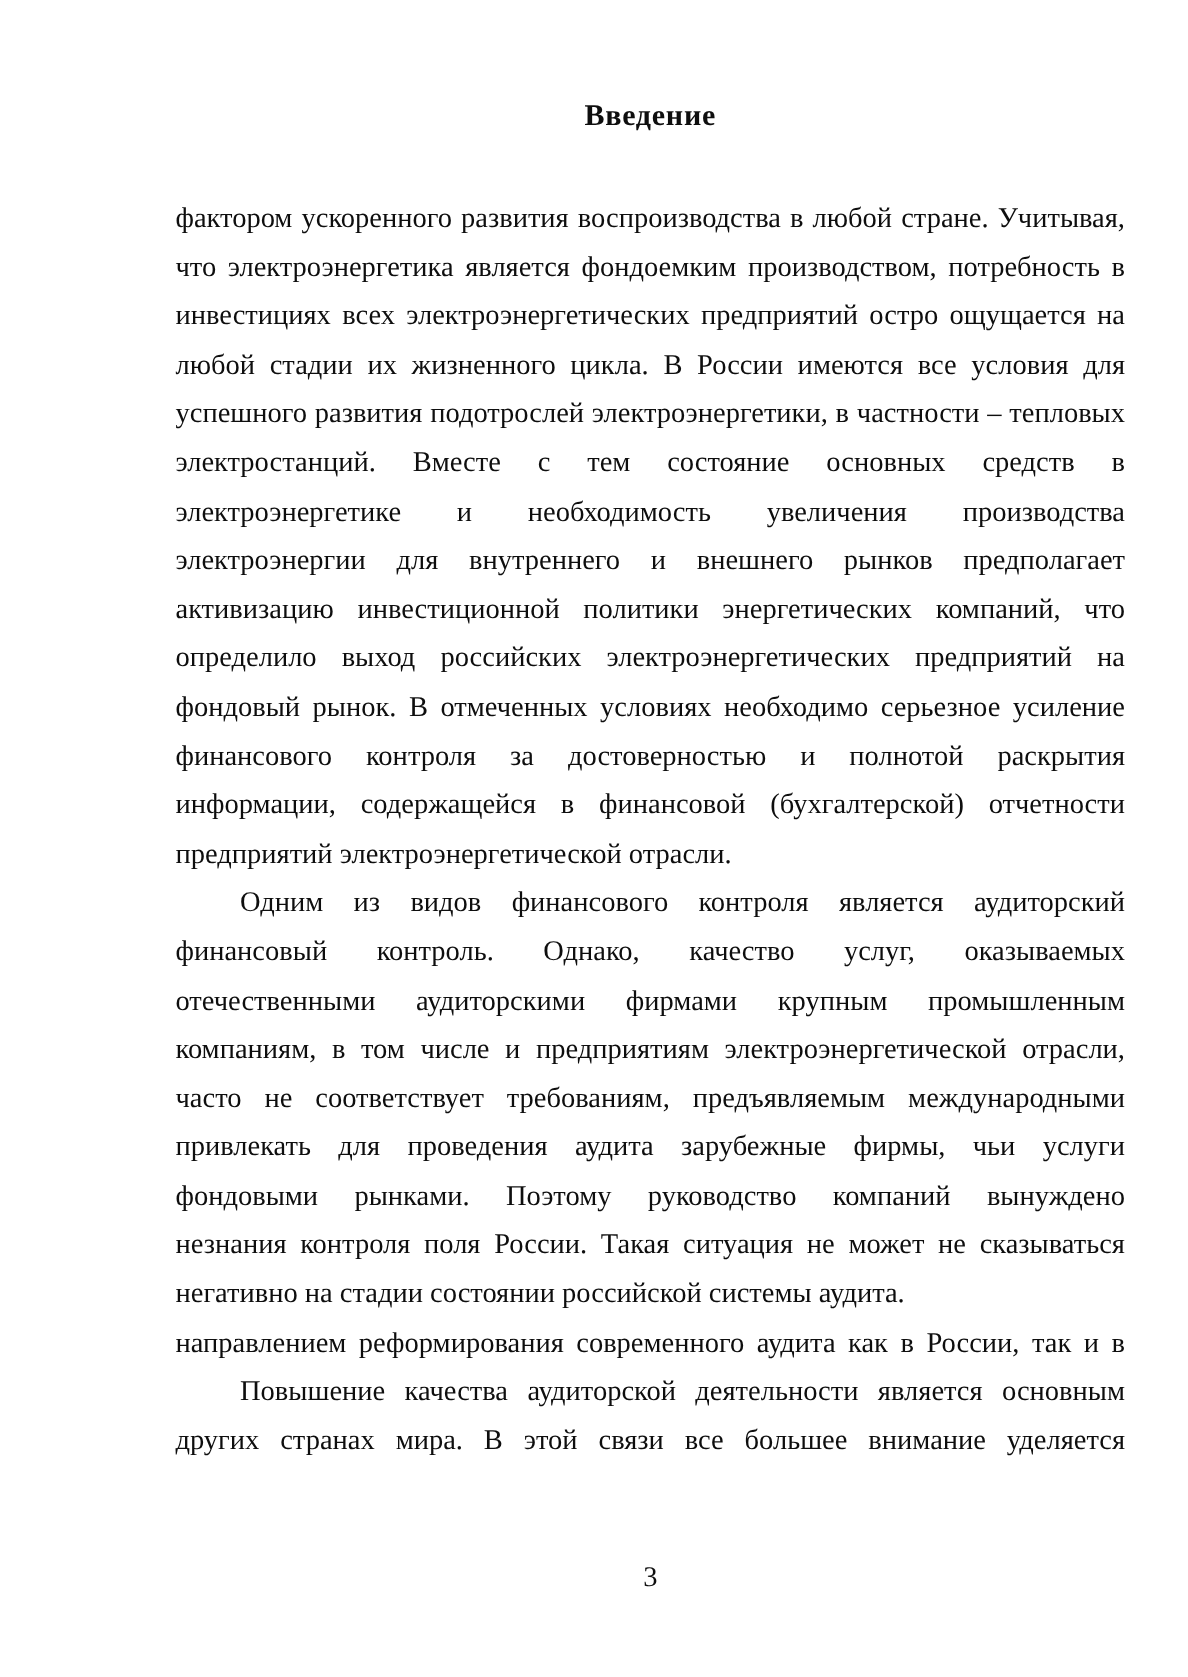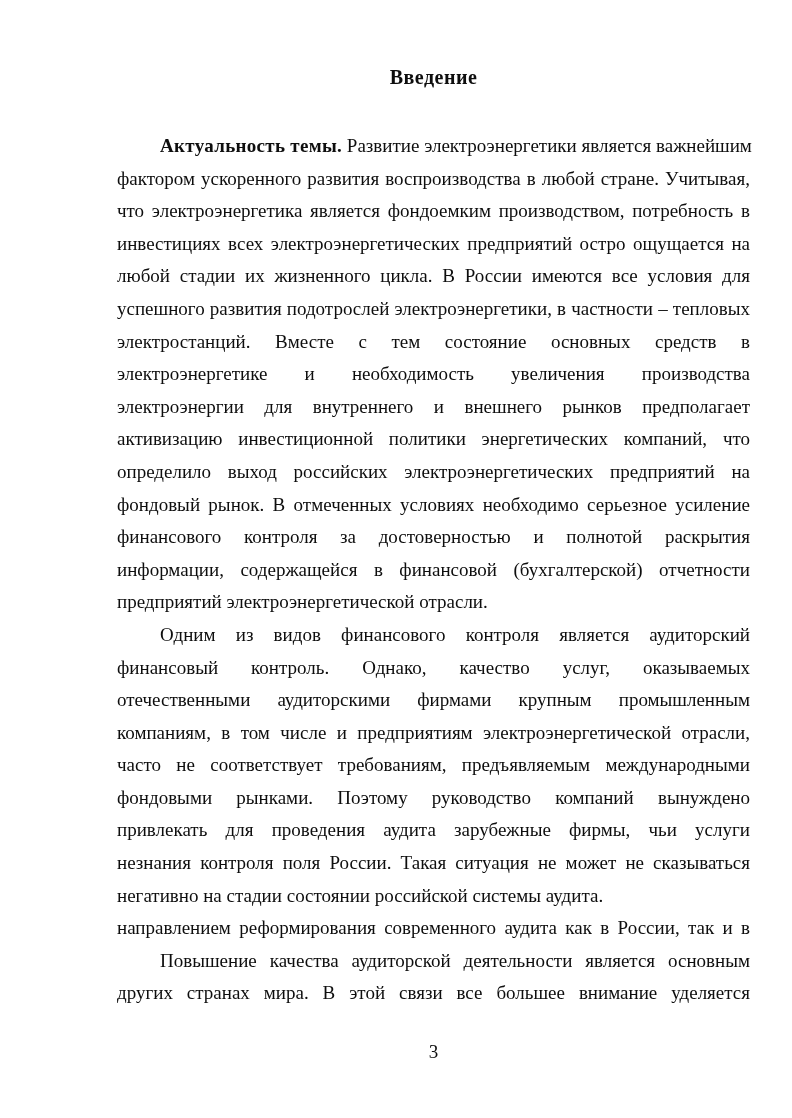--- a/index.html
+++ b/index.html
@@ -72,21 +72,20 @@
 </style>
 </head>
 <body>
 
 <div class="page">
   <div class="content">
     <div class="doc-title">Введение</div>
 
     <div class="doc-body">
         <div class="paragraph">
-          <div class="line indent"><b>Актуальность темы.</b> Развитие электроэнергетики является важнейшим</div>
           <div class="line">фактором ускоренного развития воспроизводства в любой стране. Учитывая,</div>
           <div class="line">что электроэнергетика является фондоемким производством, потребность в</div>
           <div class="line">инвестициях всех электроэнергетических предприятий остро ощущается на</div>
           <div class="line">любой стадии их жизненного цикла. В России имеются все условия для</div>
           <div class="line">успешного развития подотрослей электроэнергетики, в частности – тепловых</div>
           <div class="line">электростанций. Вместе с тем состояние основных средств в</div>
           <div class="line">электроэнергетике и необходимость увеличения производства</div>
           <div class="line">электроэнергии для внутреннего и внешнего рынков предполагает</div>
           <div class="line">активизацию инвестиционной политики энергетических компаний, что</div>
           <div class="line">определило выход российских электроэнергетических предприятий на</div>
@@ -94,22 +93,22 @@
           <div class="line">финансового контроля за достоверностью и полнотой раскрытия</div>
           <div class="line">информации, содержащейся в финансовой (бухгалтерской) отчетности</div>
           <div class="line no-stretch">предприятий электроэнергетической отрасли.</div>
         </div>
         <div class="paragraph">
           <div class="line indent">Одним из видов финансового контроля является аудиторский</div>
           <div class="line">финансовый контроль. Однако, качество услуг, оказываемых</div>
           <div class="line">отечественными аудиторскими фирмами крупным промышленным</div>
           <div class="line">компаниям, в том числе и предприятиям электроэнергетической отрасли,</div>
           <div class="line">часто не соответствует требованиям, предъявляемым международными</div>
+          <div class="line">привлекать для проведения аудита зарубежные фирмы, чьи услуги</div>
           <div class="line">фондовыми рынками. Поэтому руководство компаний вынуждено</div>
-          <div class="line">привлекать для проведения аудита зарубежные фирмы, чьи услуги</div>
           <div class="line">незнания контроля поля России. Такая ситуация не может не сказываться</div>
           <div class="line no-stretch">негативно на стадии состоянии российской системы аудита.</div>
         </div>
         <div class="paragraph">
           <div class="line">направлением реформирования современного аудита как в России, так и в</div>
           <div class="line indent">Повышение качества аудиторской деятельности является основным</div>
           <div class="line">других странах мира. В этой связи все большее внимание уделяется</div>
         </div>
       </div>
 

